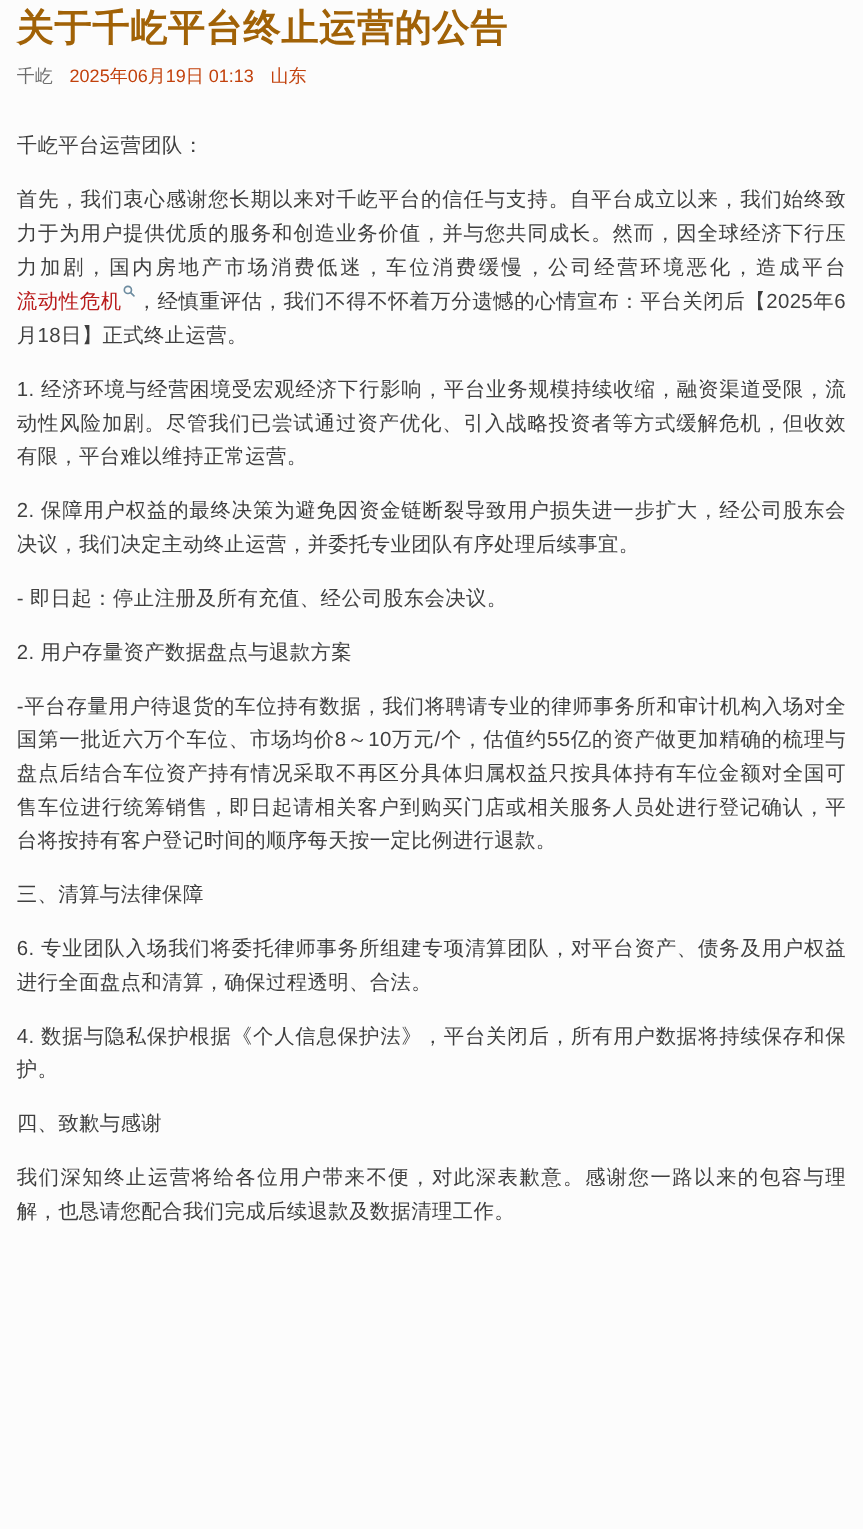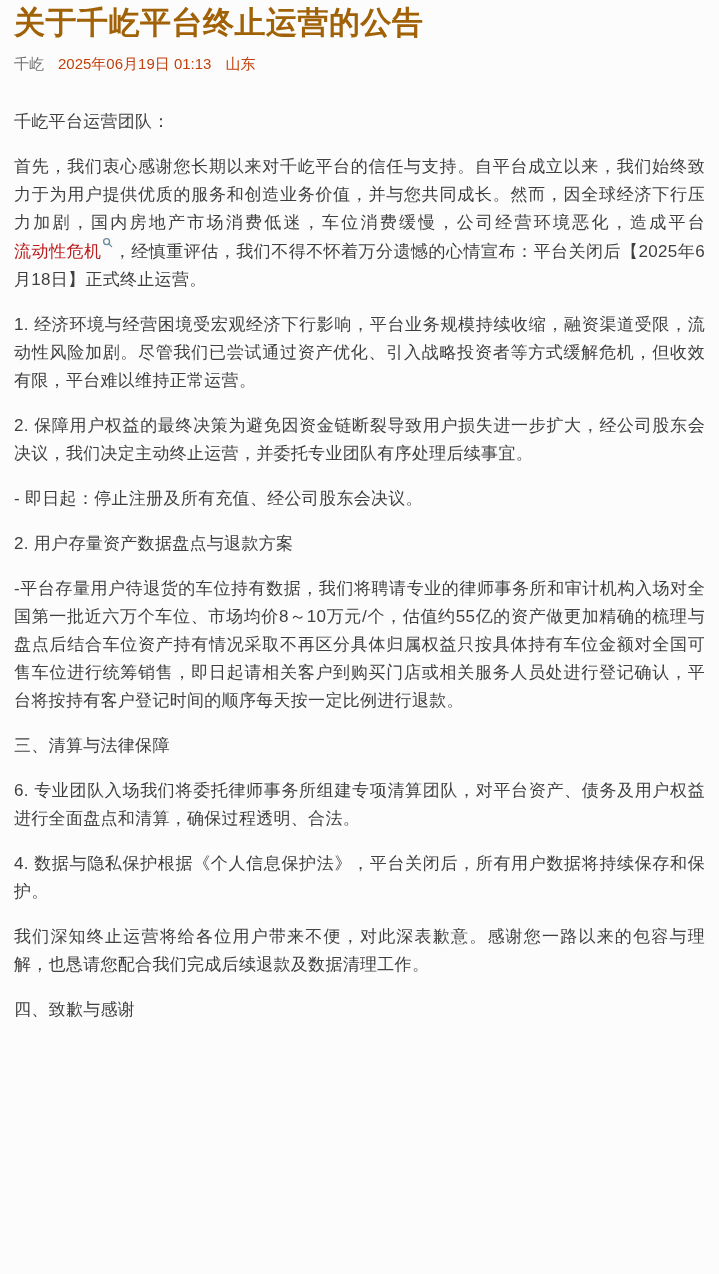--- a/index.html
+++ b/index.html
@@ -103,19 +103,19 @@
   <p class="para">2. 用户存量资产数据盘点与退款方案</p>
 
   <p class="para">-平台存量用户待退货的车位持有数据，我们将聘请专业的律师事务所和审计机构入场对全国第一批近六万个车位、市场均价8～10万元/个，估值约55亿的资产做更加精确的梳理与盘点后结合车位资产持有情况采取不再区分具体归属权益只按具体持有车位金额对全国可售车位进行统筹销售，即日起请相关客户到购买门店或相关服务人员处进行登记确认，平台将按持有客户登记时间的顺序每天按一定比例进行退款。</p>
 
   <p class="para">三、清算与法律保障</p>
 
   <p class="para">6. 专业团队入场我们将委托律师事务所组建专项清算团队，对平台资产、债务及用户权益进行全面盘点和清算，确保过程透明、合法。</p>
 
   <p class="para">4. 数据与隐私保护根据《个人信息保护法》，平台关闭后，所有用户数据将持续保存和保护。</p>
 
+  <p class="para">四、致歉与感谢</p>
+
   <p class="para">我们深知终止运营将给各位用户带来不便，对此深表歉意。感谢您一路以来的包容与理解，也恳请您配合我们完成后续退款及数据清理工作。</p>
-
-  <p class="para">四、致歉与感谢</p>
 
 
 
 </div>
 
 </body></html>

